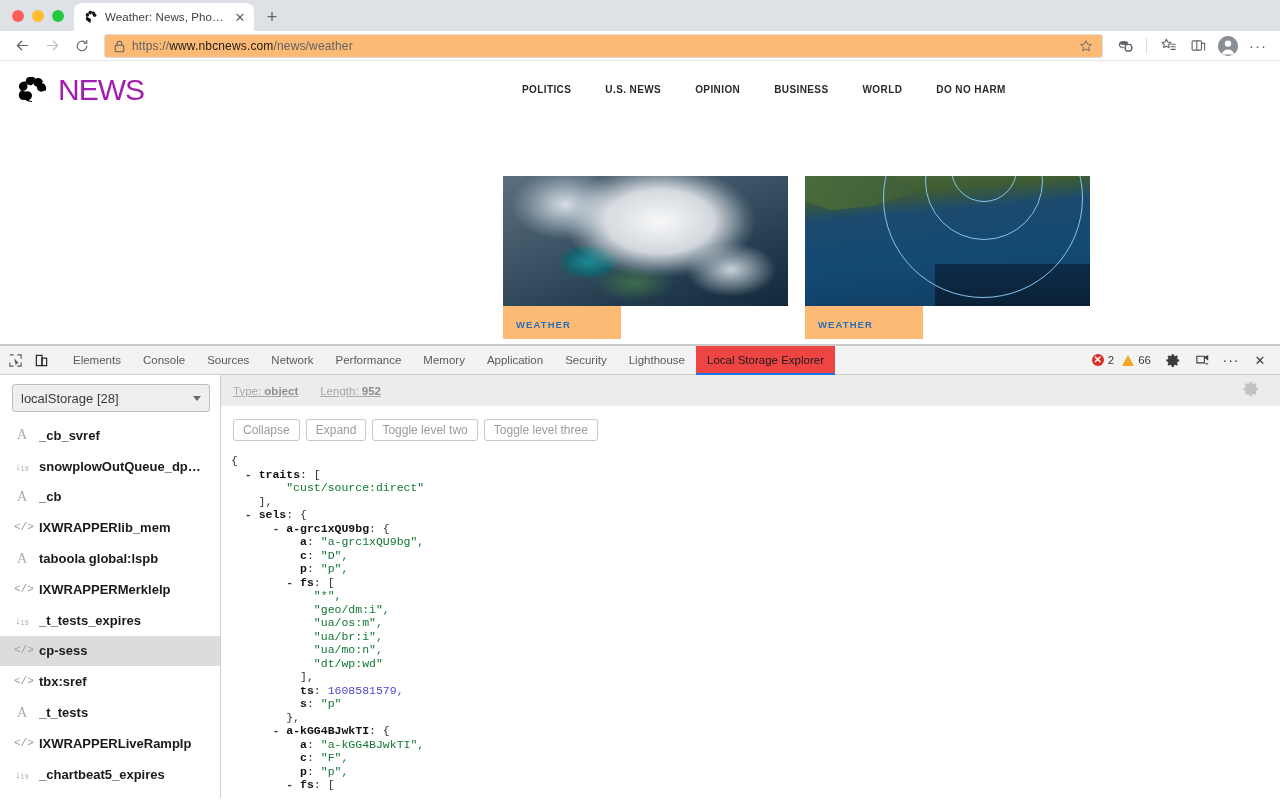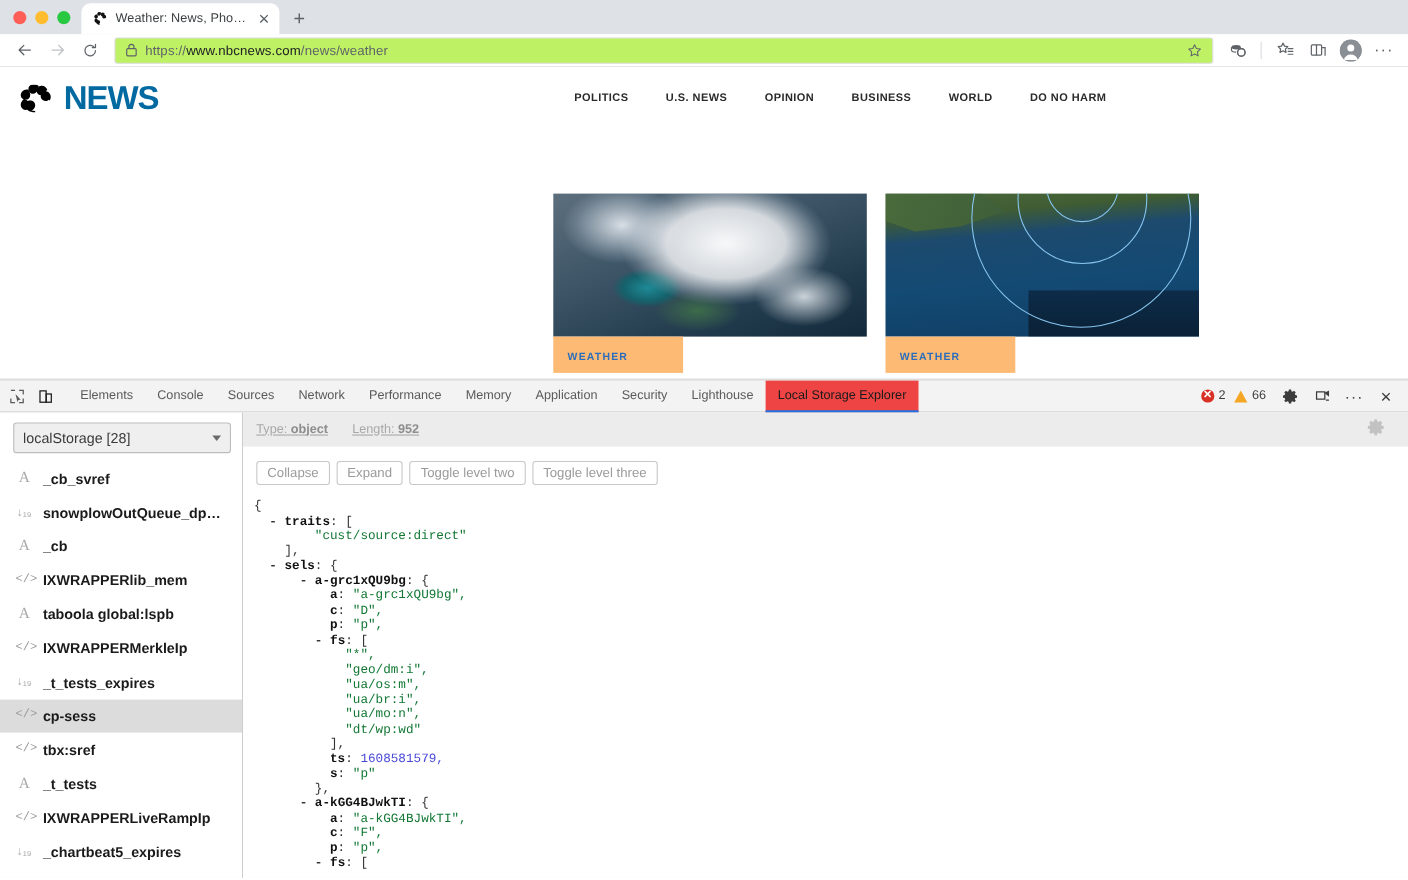--- a/index.html
+++ b/index.html
@@ -44,21 +44,21 @@
   .toolbar {
     height:30px; background:#fff; display:flex; align-items:center;
     padding:0 8px; gap:2px; border-bottom:1px solid #e6e6e6;
   }
   .tb-btn {
     width:28px; height:28px; display:flex; align-items:center; justify-content:center;
     color:#5f6368; flex:0 0 28px;
   }
   .tb-btn.disabled { color:#bdc1c6; }
   .omnibox {
-    flex:1 1 auto; height:24px; background:#bef264; border:1px solid #dcdcdc;
+    flex:1 1 auto; height:24px; background:#fdba74; border:1px solid #dcdcdc;
     border-radius:3px; display:flex; align-items:center; gap:7px;
     padding:0 6px 0 9px; margin:0 6px;
   }
   .lock-ico { width:11px; height:13px; flex:0 0 11px; }
   .url {
     font-size:12px; color:#202124; white-space:nowrap; overflow:hidden;
     letter-spacing:.15px; flex:1 1 auto;
   }
   .url .dim { color:#5f6368; }
   .tb-sep { width:1px; height:16px; background:#dadce0; margin:0 5px; }
@@ -72,22 +72,22 @@
     height:284px; background:#fff; position:relative; overflow:hidden;
     border-bottom:1px solid #c9c9c9;
   }
   .nbc-header {
     height:57px; display:flex; align-items:center; position:relative;
     background:#fff; padding-left:14px;
   }
   .nbc-logo { display:flex; align-items:center; gap:8px; }
   .peacock { width:36px; height:26px; }
   .nbc-word {
-    font-family:"Liberation Sans", sans-serif; font-weight:bold; font-size:30px;
-    letter-spacing:-1px; color:#0369a1;
+    font-family:"Liberation Sans", sans-serif; font-weight:normal; font-size:30px;
+    letter-spacing:-1px; color:#a21caf;
   }
   .nbc-nav {
     position:absolute; left:505px; top:0; height:57px; display:flex; align-items:center; gap:0;
   }
   .nbc-nav a {
     font-size:10px; font-weight:bold; letter-spacing:.4px; color:#2a2a2a;
     text-decoration:none; padding:0 17px; white-space:nowrap;
   }
   .hamburger-block {
     position:absolute; right:0; top:58px; width:60px; height:59px;

